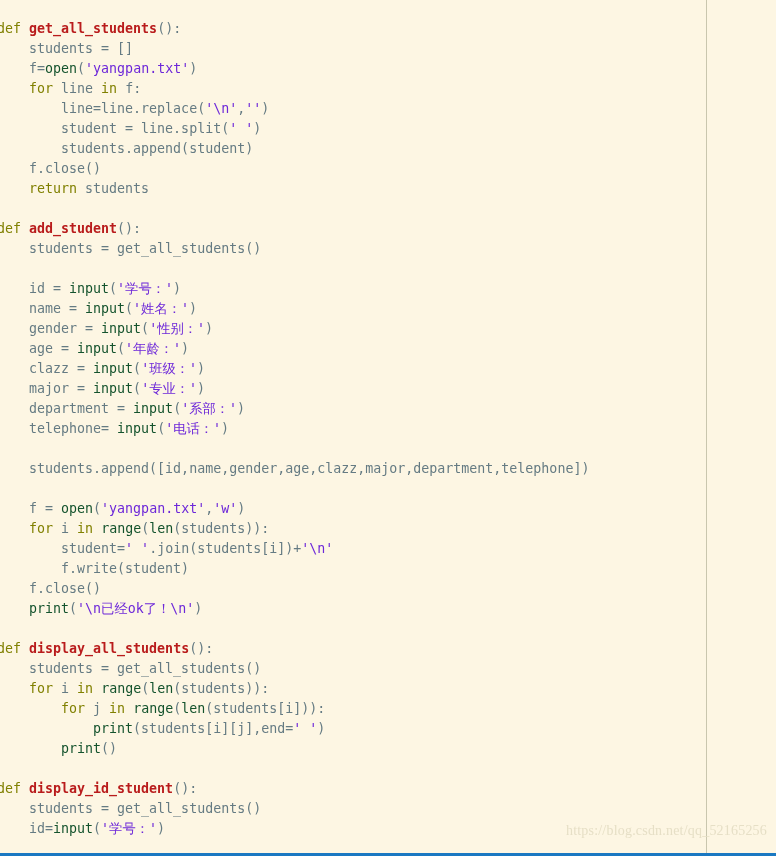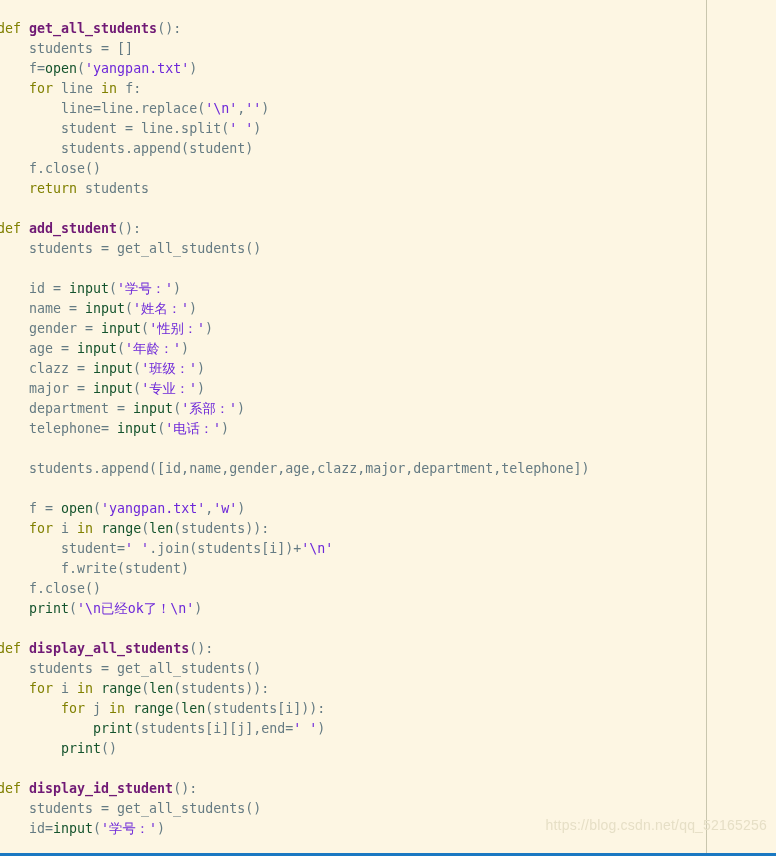--- a/index.html
+++ b/index.html
@@ -49,31 +49,31 @@
   }
 
   .ln {
     display: block;
     height: 20px;
     white-space: pre;
   }
 
   
   .kw   { color: #808000; }                 
-  .fn   { color: #701a75; font-weight: bold; } 
+  .fn   { color: #b91c1c; font-weight: bold; } 
   .bi   { color: #14532d; }                 
   .str  { color: #6d28d9; }                 
   .id   { color: #657b83; }                 
 
   #watermark {
     position: absolute;
     right: 9px;
-    bottom: 20px;
+    bottom: 14px;
     z-index: 3;
-    font-family: Liberation Sans, sans-serif;
+    font-family: Liberation Serif, serif;
     font-size: 14px;
     color: #e6dfc6;
     letter-spacing: 0.2px;
     white-space: pre;
     user-select: none;
   }
 </style>
 </head>
 <body>
 

